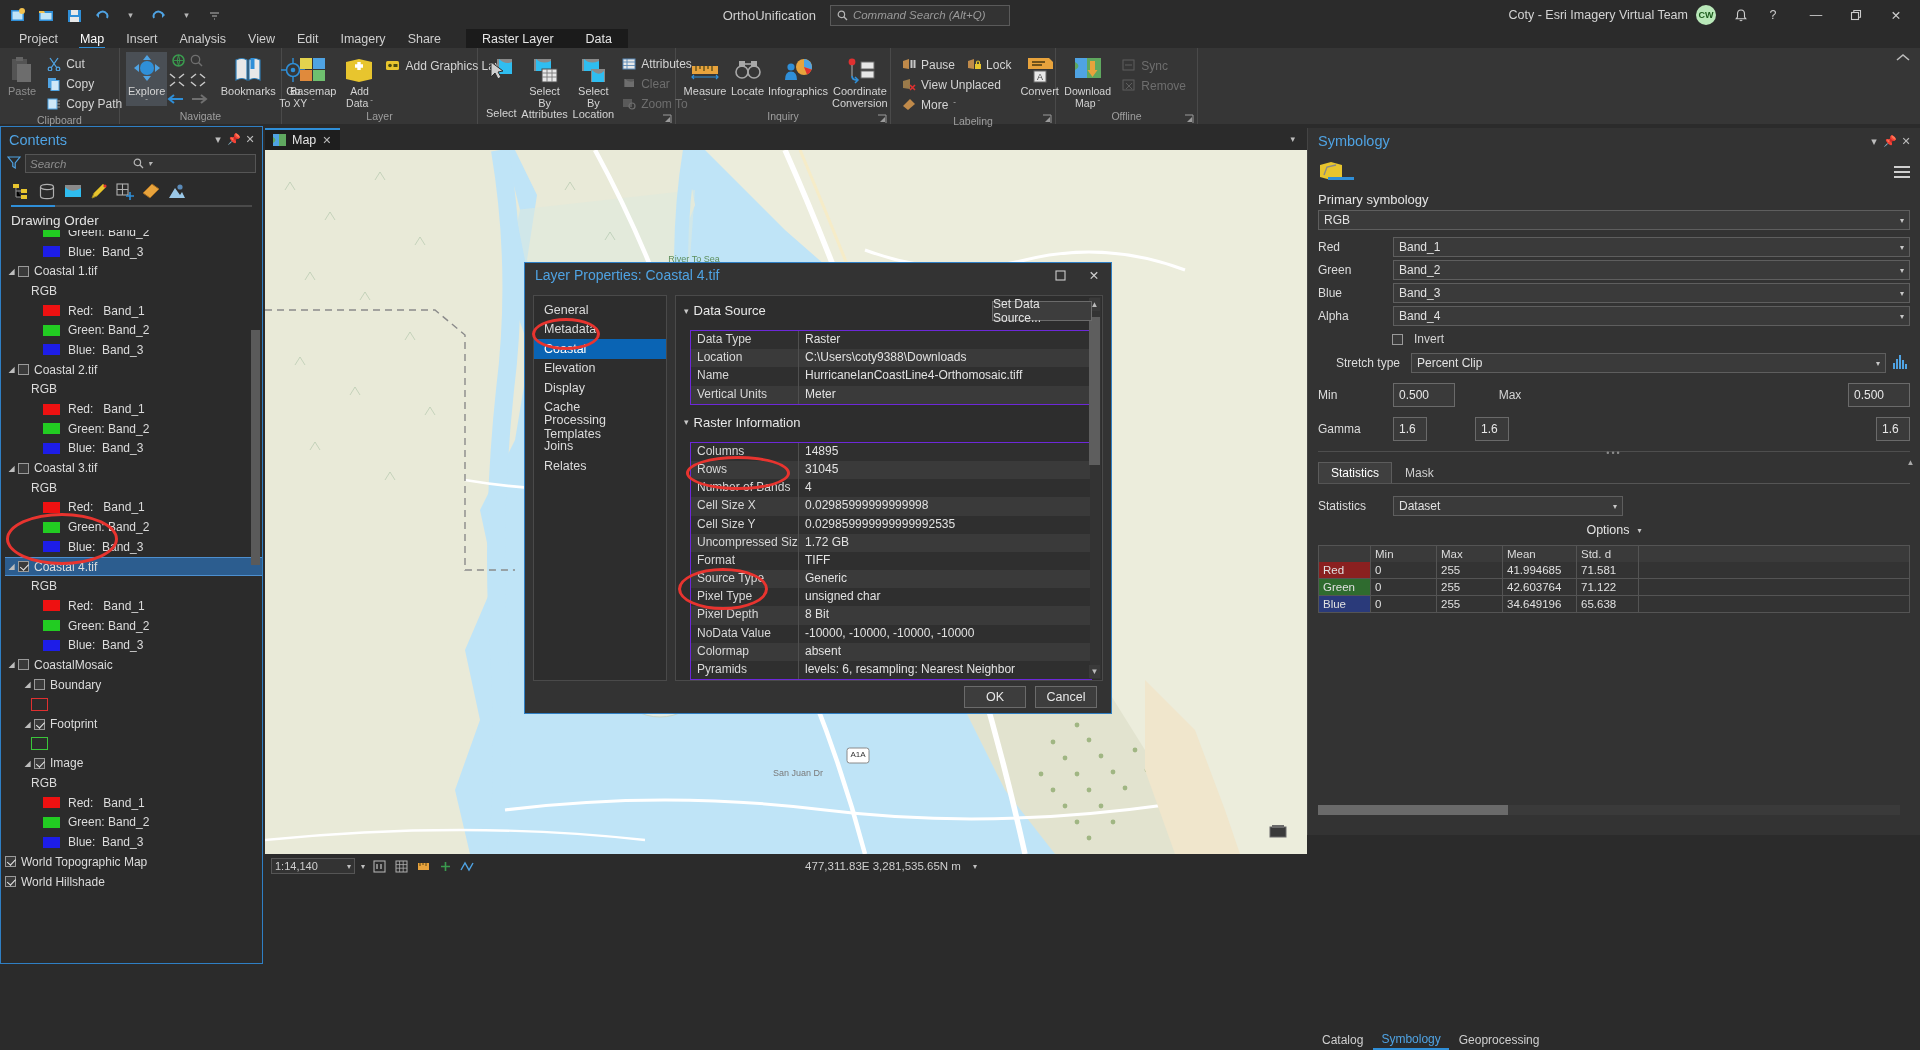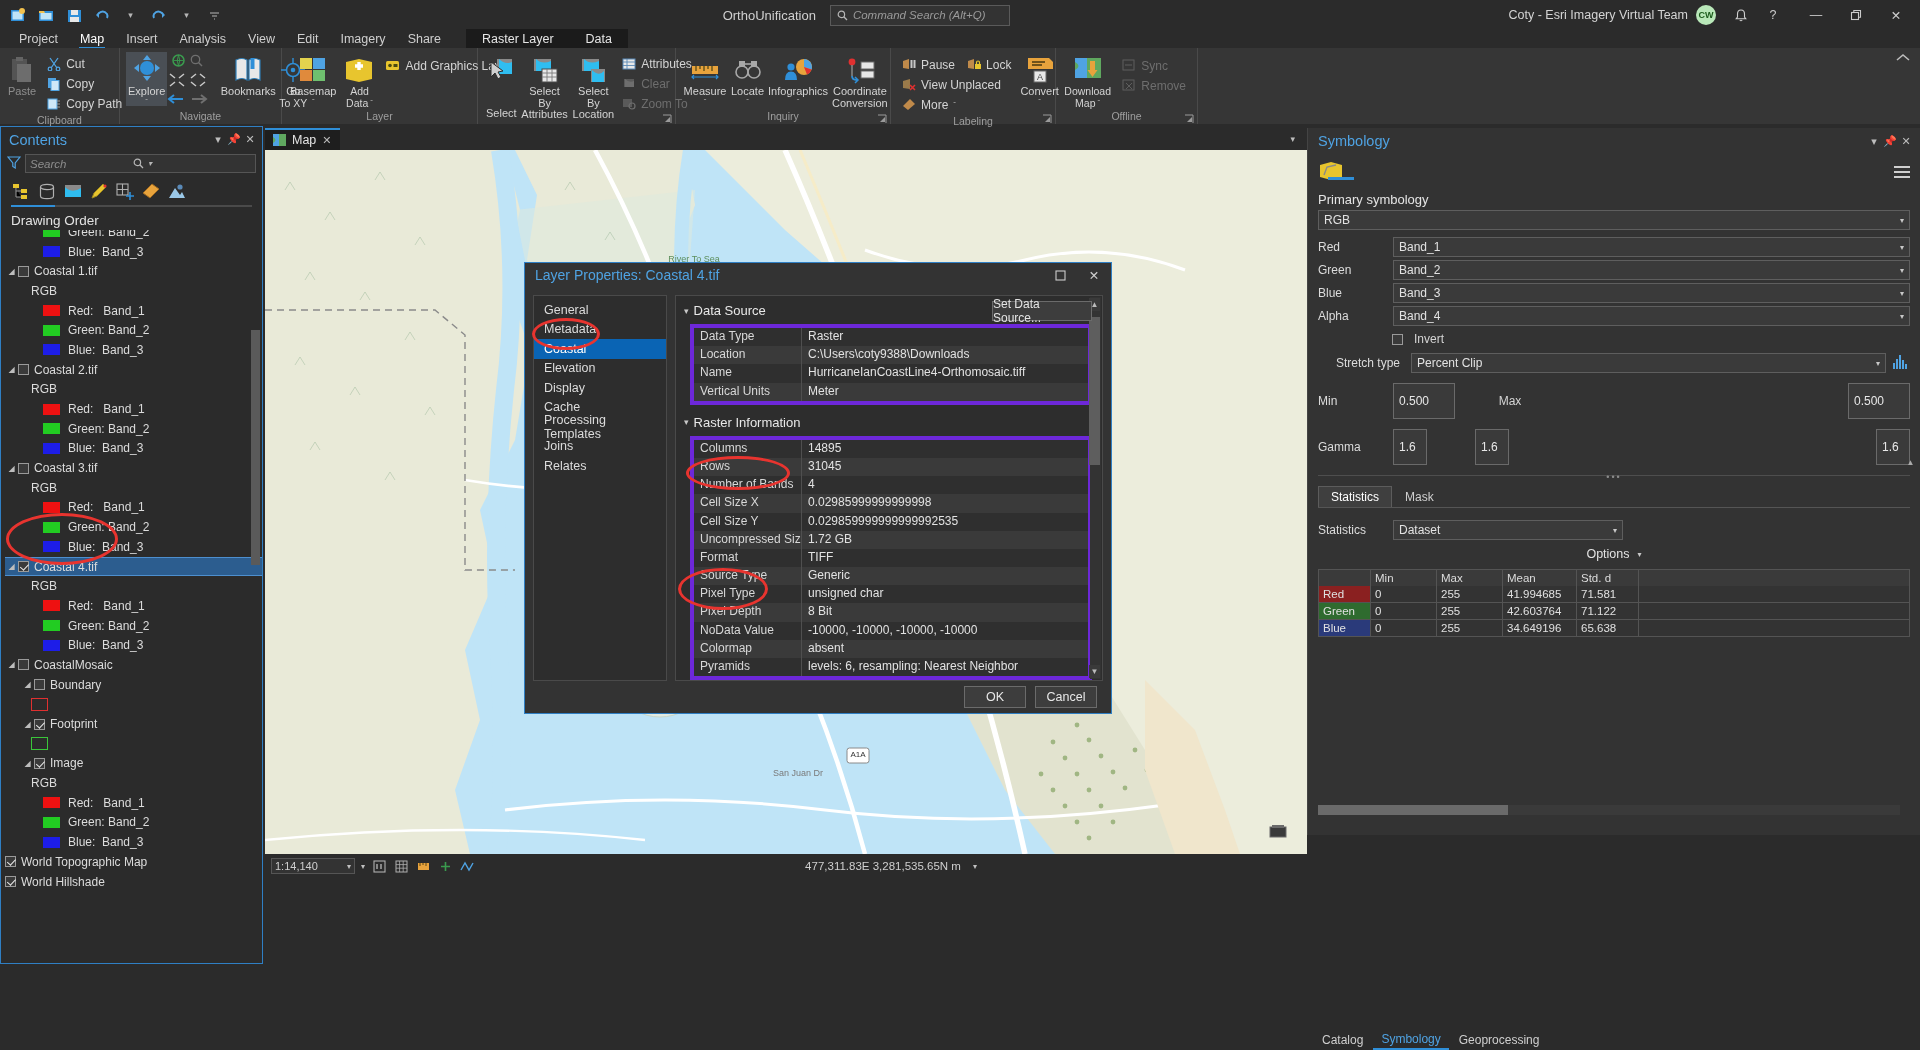--- a/index.html
+++ b/index.html
@@ -142,21 +142,21 @@
     margin: 0 10px; height: 20px; background: #3a3a3a; border: 1px solid #5e5e5e;
     display: flex; align-items: center; padding: 0 5px; font-size: 12px; color: #e2e2e2; cursor: pointer;
   }
   .sy-sel .ar { margin-left: auto; font-size: 8px; color: #c8c8c8; }
   .sy-row { display: flex; align-items: center; padding: 3px 10px 0 10px; }
   .sy-row-lab { width: 75px; font-size: 12px; color: #dcdcdc; }
   .sy-row .sy-sel { flex: 1; margin: 0; }
   .sy-check { display: flex; align-items: center; gap: 6px; padding: 6px 0 0 84px; font-size: 12px; }
   .sy-hr { margin: 10px 10px 0 10px; height: 1px; background: #4e4e4e; position: relative;}
   .sy-hr .dots { position:absolute; left:50%; top:-3px; transform:translateX(-50%); color:#8a8a8a; font-size:9px; letter-spacing:2px;}
-  .numbox { height: 36px; background: #3a3a3a; border: 1px solid #6a6a6a; display: flex; align-items: center; padding: 0 5px; font-size: 12px; color: #e8e8e8; }
+  .numbox { height: 24px; background: #3a3a3a; border: 1px solid #6a6a6a; display: flex; align-items: center; padding: 0 5px; font-size: 12px; color: #e8e8e8; }
   .tabs-sm { display: flex; gap: 0; margin: 10px 10px 0 10px; border-bottom: 1px solid #555; }
   .tab-sm { padding: 3px 12px; font-size: 12px; color: #cfcfcf; cursor: pointer; border: 1px solid transparent; border-bottom: none; }
   .tab-sm.active { background: #3f3f3f; border-color: #5c5c5c; color: #fff; }
   .stat-table { margin: 8px 10px 0 10px; font-size: 11.5px; }
   .st-head { display: flex; background: #3a3a3a; border: 1px solid #545454; border-bottom:none;}
   .st-head div { padding: 2px 4px; border-right: 1px solid #545454; color: #dcdcdc; }
   .st-row { display: flex; border: 1px solid #545454; border-top: none; }
   .st-row div { padding: 2px 4px; border-right: 1px solid #545454; color: #e0e0e0; overflow: hidden; white-space: nowrap; }
   .st-c0 { width: 52px; } .st-c1 { width: 66px; } .st-c2 { width: 66px; } .st-c3 { width: 74px; } .st-c4 { width: 62px; }
   .st-row.green .st-c0 { background: #2f6b2f; }
@@ -187,21 +187,21 @@
   .navitem { height: 19.5px; display: flex; align-items: center; padding-left: 10px; font-size: 12.5px; color: #dcdcdc; cursor: pointer; }
   .navitem.active { background: #0a64b4; color: #ffffff; }
   .dlg-main { flex: 1; background: #2d2d2d; border: 1px solid #4a4a4a; position: relative; overflow: hidden; }
   .setsrc {
     position: absolute; right: 10px; top: 5px; width: 100px; height: 20px; background: #3d3d3d;
     border: 1px solid #6b6b6b; display: flex; align-items: center; justify-content: center;
     font-size: 12px; color: #e4e4e4; cursor: pointer; z-index: 3;
   }
   .sect-title { display: flex; align-items: center; gap: 5px; padding: 7px 0 4px 8px; font-size: 13px; color: #e8e8e8; }
   .sect-title .chev { font-size: 9px; color: #c8c8c8; }
-  .ptable { margin: 2px 10px 0 14px; border: 4px solid #6d28d9; }
+  .ptable { margin: 8px 10px 0 14px; border: 1px solid #6d28d9; }
   .prow { display: flex; height: 18.2px; align-items: stretch; font-size: 12px; }
   .prow:nth-child(even) { background: #3a3a3a; }
   .prow:nth-child(odd) { background: #2f2f2f; }
   .pk { width: 108px; padding: 1px 0 0 6px; color: #d8d8d8; border-right: 1px solid #4f4f4f; overflow: hidden; white-space: nowrap; }
   .pv { flex: 1; padding: 1px 0 0 6px; color: #e2e2e2; overflow: hidden; white-space: nowrap; }
   .dlg-scroll { position: absolute; right: 1px; top: 1px; width: 11px; bottom: 1px; background: #333; }
   .dlg-thumb { position: absolute; right: 1px; top: 20px; width: 11px; height: 148px; background: #5e5e5e; }
   .dlg-arr { position: absolute; right: 1px; width: 11px; height: 13px; background: #3a3a3a; color: #bbb; font-size: 8px; display: flex; align-items: center; justify-content: center; }
   .dlg-foot { height: 46px; display: flex; align-items: center; justify-content: flex-end; gap: 9px; padding-right: 14px; }
   .dbtn {

